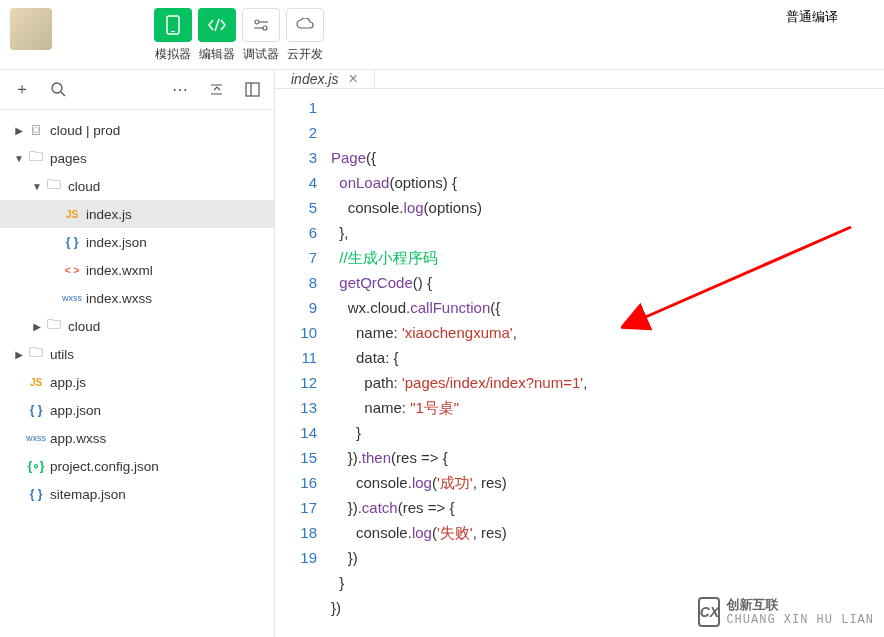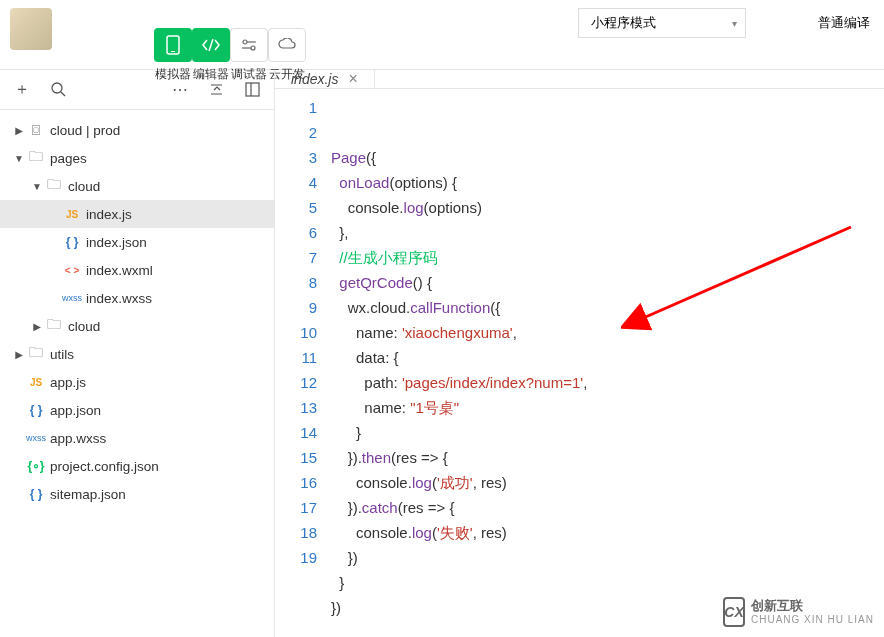--- a/index.html
+++ b/index.html
@@ -1,31 +1,31 @@
 <!DOCTYPE html>
 <html><head>
   <meta charset="utf-8">
   <style>
     * { margin: 0; padding: 0; box-sizing: border-box; font-family: -apple-system, BlinkMacSystemFont, "Segoe UI", "PingFang SC", "Microsoft YaHei", sans-serif; }
     body { width: 884px; height: 637px; background: #fff; overflow: hidden; position: relative; }
     
     
     .top-toolbar { height: 70px; display: flex; align-items: flex-start; padding: 8px 10px 0; border-bottom: 1px solid #e5e5e5; gap: 12px; }
     .app-icon { width: 42px; height: 42px; background: linear-gradient(135deg, #e8d9b8, #c4b896); border-radius: 4px; }
-    .toolbar-group { display: flex; align-items: center; margin-left: 90px; margin-top: 20px; }
+    .toolbar-group { display: flex; gap: 6px; align-items: center; margin-left: 90px; }
     .toolbar-btn { display: flex; flex-direction: column; align-items: center; gap: 4px; cursor: pointer; }
     .toolbar-icon { width: 38px; height: 34px; border-radius: 4px; display: flex; align-items: center; justify-content: center; font-size: 16px; color: #fff; }
     .toolbar-icon.green { background: #07c160; }
     .toolbar-icon.white { background: #fff; border: 1px solid #ddd; color: #666; }
     .toolbar-label { font-size: 12px; color: #333; }
     
     .mode-select { margin-left: auto; display: flex; align-items: center; gap: 12px; }
     .select-box { border: 1px solid #ddd; height: 30px; min-width: 168px; padding: 0 24px 0 12px; font-size: 13px; display: flex; align-items: center; position: relative; cursor: pointer; }
     .select-box::after { content: "▾"; position: absolute; right: 8px; color: #888; font-size: 10px; }
-    .compile-label { font-size: 13px; margin-left: 60px; margin-right: 4px; }
+    .compile-label { font-size: 13px; margin-left: 60px; margin-right: 36px; }
     
     
     .main { display: flex; height: calc(100% - 70px); }
     
     
     .sidebar { width: 275px; border-right: 1px solid #e5e5e5; display: flex; flex-direction: column; }
     .sidebar-toolbar { height: 40px; border-bottom: 1px solid #e5e5e5; display: flex; align-items: center; padding: 0 8px; gap: 8px; }
     .sidebar-toolbar-icon { width: 28px; height: 28px; display: flex; align-items: center; justify-content: center; color: #555; font-size: 16px; cursor: pointer; }
     .sidebar-toolbar .spacer { flex: 1; }
     
@@ -57,21 +57,21 @@
     .c-comment { color: #07c160; }
     
     
     .arrow-svg { position: absolute; top: 130px; left: 290px; pointer-events: none; }
     
     
     .watermark { position: absolute; bottom: 10px; right: 10px; display: flex; align-items: center; gap: 6px; color: #999; font-size: 11px; }
     .watermark-logo { width: 22px; height: 30px; border: 2px solid #666; border-radius: 4px; display: flex; align-items: center; justify-content: center; font-weight: bold; color: #666; font-style: italic; font-size: 14px; }
     .watermark-text { display: flex; flex-direction: column; line-height: 1.2; }
     .watermark-cn { font-size: 13px; color: #666; font-weight: bold; }
-    .watermark-en { font-size: 10px; letter-spacing: 1px; color: #999; }
+    .watermark-en { font-size: 12px; letter-spacing: 1px; color: #999; font-family: Liberation Mono, monospace; }
   </style>
 </head>
 <body>
 
 <div class="top-toolbar">
   <div class="app-icon"></div>
   <div class="toolbar-group">
     <div class="toolbar-btn">
       <div class="toolbar-icon green">
         <svg width="14" height="20" viewBox="0 0 14 20">
@@ -103,23 +103,20 @@
     <div class="toolbar-btn">
       <div class="toolbar-icon white">
         <svg width="20" height="14" viewBox="0 0 20 14">
             <path d="M6 10a4 4 0 010-8 5 5 0 019 2 3 3 0 010 6H6z" fill="none" stroke="#666" stroke-width="1.2"></path>
           </svg>
       </div>
       <span class="toolbar-label">云开发</span>
     </div>
   </div>
   <div class="mode-select">
-    <div class="select-box">
-      <span>小程序模式</span>
-    </div>
     <span class="compile-label">普通编译</span>
   </div>
 </div>
 
 <div class="main">
 
   <div class="sidebar">
     <div class="sidebar-toolbar">
       <div class="sidebar-toolbar-icon">＋</div>
       <div class="sidebar-toolbar-icon">

